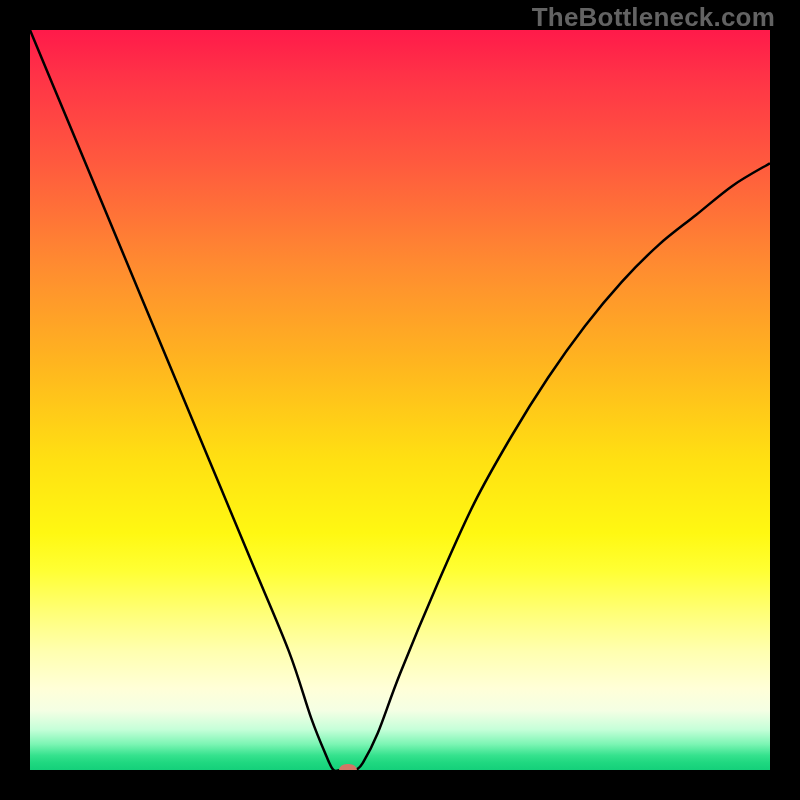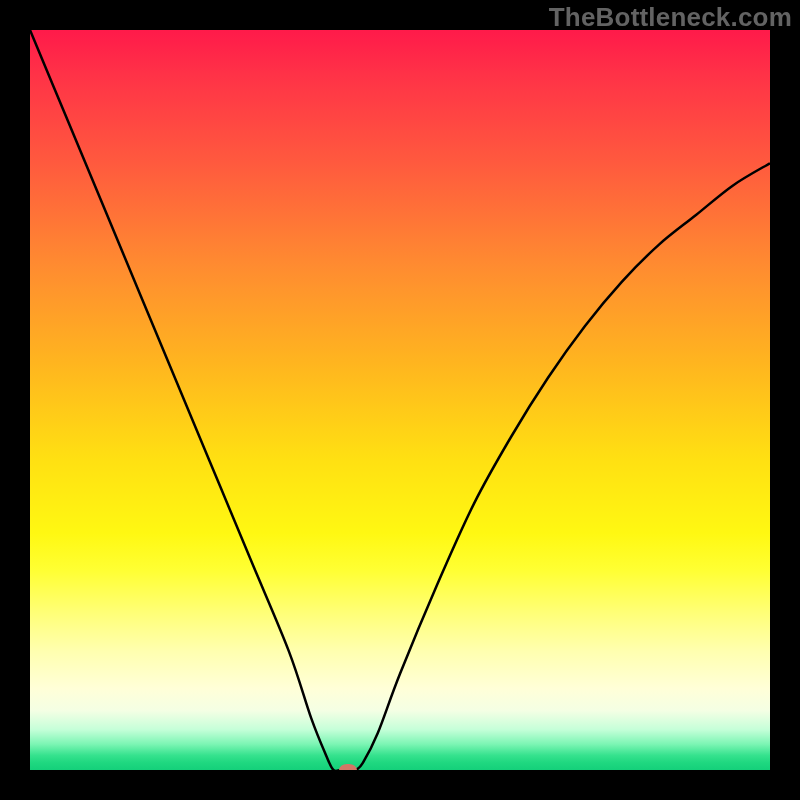--- a/index.html
+++ b/index.html
@@ -13,21 +13,21 @@
   }
   .frame {
     position: relative;
     width: 800px;
     height: 800px;
     background: #000;
   }
   .watermark {
     position: absolute;
     top: 2px;
-    right: 8px;
+    right: 25px;
     font-size: 26px;
     font-weight: 600;
     color: #636363;
     letter-spacing: 0.2px;
     z-index: 20;
   }
   .plot-area {
     position: absolute;
     left: 30px;
     top: 30px;

